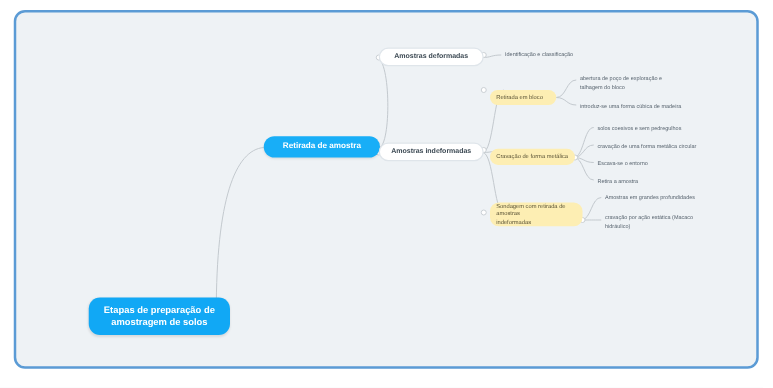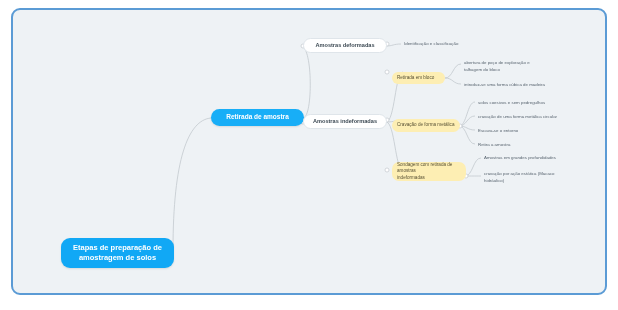--- a/index.html
+++ b/index.html
@@ -139,21 +139,21 @@
         <circle cx="290" cy="112" r="2"></circle>
         <circle cx="374" cy="34" r="2"></circle>
         <circle cx="374" cy="62" r="2"></circle>
         <circle cx="374" cy="110" r="2"></circle>
         <circle cx="374" cy="160" r="2"></circle>
         <circle cx="447" cy="116" r="2"></circle>
         <circle cx="453" cy="166" r="2"></circle>
       </g>
     </svg>
 
-    <div class="node root" style="left:48px; top:228px; width:113px; height:30px;">Etapas de preparação de
+    <div class="node root" style="left:58px; top:228px; width:113px; height:30px;">Etapas de preparação de
 amostragem de solos</div>
 
     <div class="node lvl1" style="left:198px; top:99px; width:93px; height:17px;">Retirada de amostra</div>
 
     <div class="node lvl2" style="left:290px; top:28px; width:84px; height:15px;">Amostras deformadas</div>
 
     <div class="node lvl2" style="left:290px; top:104px; width:84px; height:15px;">Amostras indeformadas</div>
 
     <div class="node leaf" style="left:388px; top:29px; width:95px; height:10px;">Identificação e classificação</div>
 

